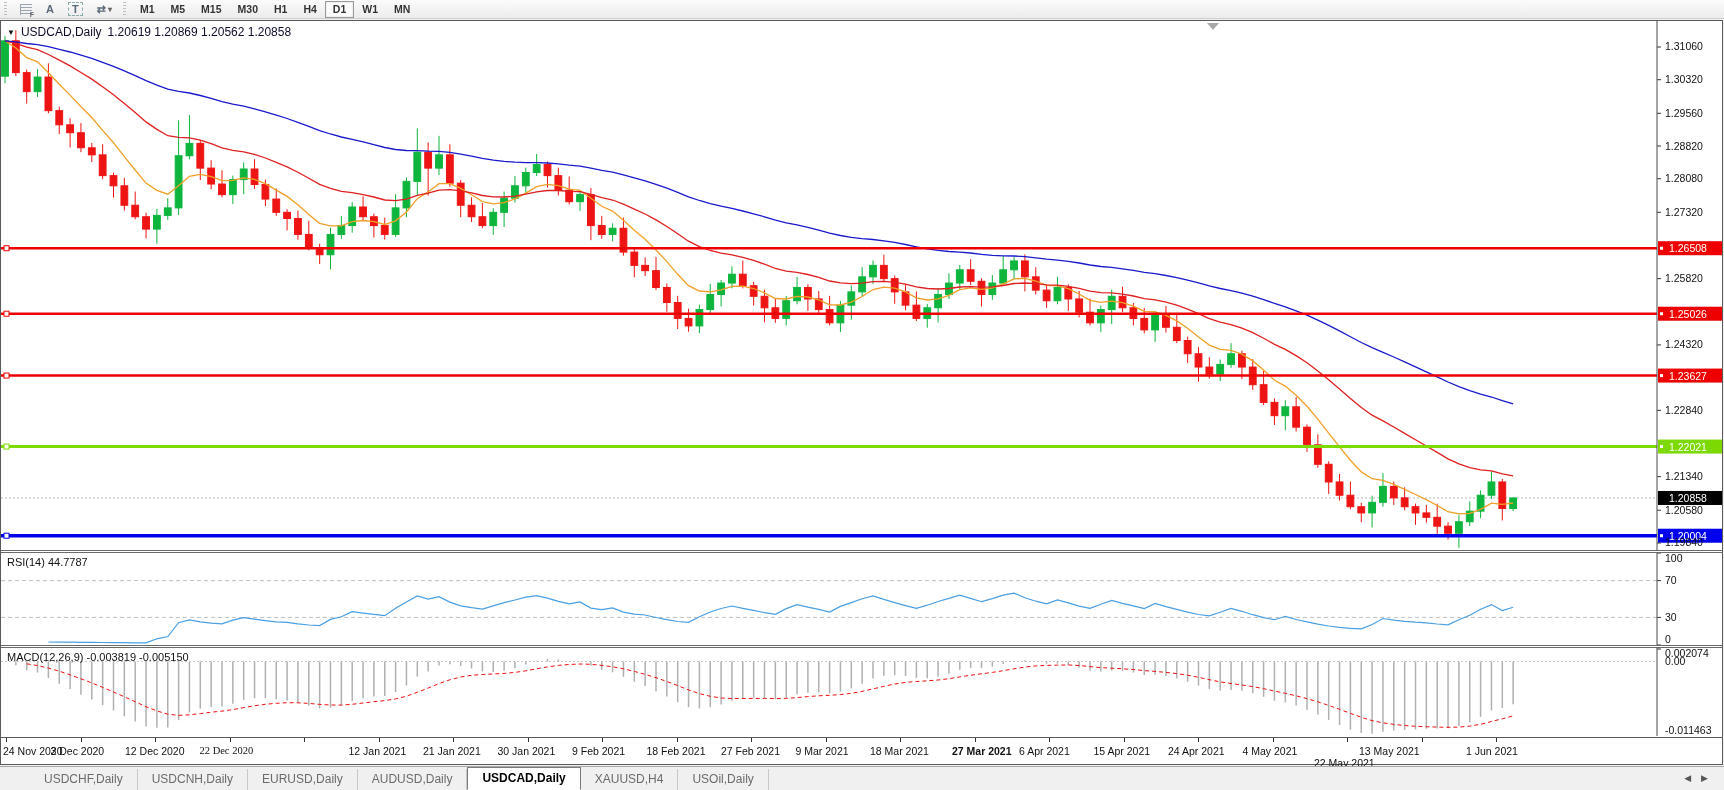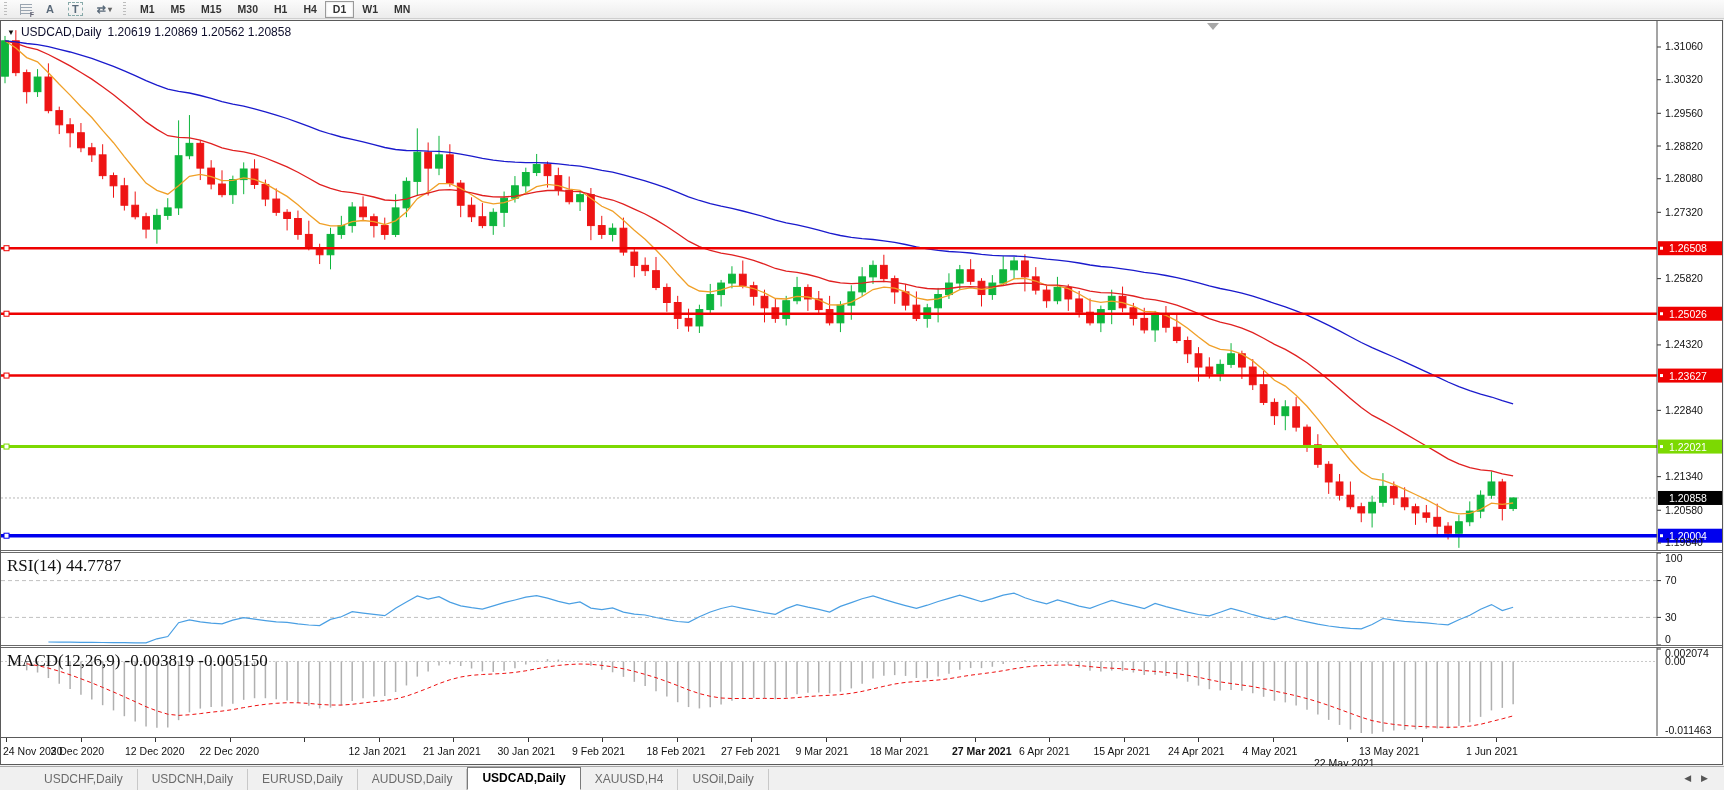--- a/index.html
+++ b/index.html
@@ -33,21 +33,21 @@
   #main-pane { top:0; height:529px; }
   #rsi-pane  { top:532px; height:92px; }
   #macd-pane { top:627px; height:88px; }
   .pane-sep { position:absolute; left:0; width:1721px; height:3px;
     background:#fff; border-top:1px solid #6a6a6a; border-bottom:1px solid #6a6a6a; }
   .pane svg { display:block; }
 
   .chart-title { position:absolute; top:4px; left:6px; font-size:12px; color:#0d0d2b;
     display:flex; align-items:center; gap:6px; z-index:5; }
   .chart-title .tri { font-size:8px; color:#111; }
-  .ind-label { position:absolute; top:3px; left:6px; font-size:17px; color:#111; z-index:5;font-family:Liberation Serif, serif; }
+  .ind-label { position:absolute; top:3px; left:6px; font-size:11px; color:#111; z-index:5; }
 
   .shift-marker { position:absolute; top:2px; left:1206px; width:0; height:0;
     border-left:6px solid transparent; border-right:6px solid transparent;
     border-top:7px solid #a8a8a8; z-index:4; }
 
   
   .date-strip { position:absolute; top:716px; left:0; width:1721px; height:27px;
     background:#fff; border-top:1px solid #5a5a5a; }
   .date-label { position:absolute; top:7px; font-size:10.5px; color:#111; white-space:nowrap; }
   .date-tick { position:absolute; top:0; width:1px; height:4px; background:#333; }
@@ -636,21 +636,21 @@
     </div>
 
     <div class="date-strip" id="date-strip">
         <div class="date-tick" style="left: 5px;"></div>
         <span class="date-label" style="left: 2px;">24 Nov 2020</span>
         <div class="date-tick" style="left: 79.5px;"></div>
         <span class="date-label" style="left: 49.5px;">3 Dec 2020</span>
         <div class="date-tick" style="left: 154px;"></div>
         <span class="date-label" style="left: 124px;">12 Dec 2020</span>
         <div class="date-tick" style="left: 228.5px;"></div>
-        <span class="date-label" style="left: 198.5px;">22 Dec 2020</span>
+        <span class="date-label" style="left: 198.5px; font-family: Liberation Serif, serif;">22 Dec 2020</span>
         <div class="date-tick" style="left: 303px;"></div>
         <span class="date-label" style="left: 273px; margin-top: 28px;">1 Jan 2021</span>
         <div class="date-tick" style="left: 377.5px;"></div>
         <span class="date-label" style="left: 347.5px; text-align: right;">12 Jan 2021</span>
         <div class="date-tick" style="left: 452px;"></div>
         <span class="date-label" style="left: 422px;">21 Jan 2021</span>
         <div class="date-tick" style="left: 526.5px;"></div>
         <span class="date-label" style="left: 496.5px;">30 Jan 2021</span>
         <div class="date-tick" style="left: 601px;"></div>
         <span class="date-label" style="left: 571px;">9 Feb 2021</span>

